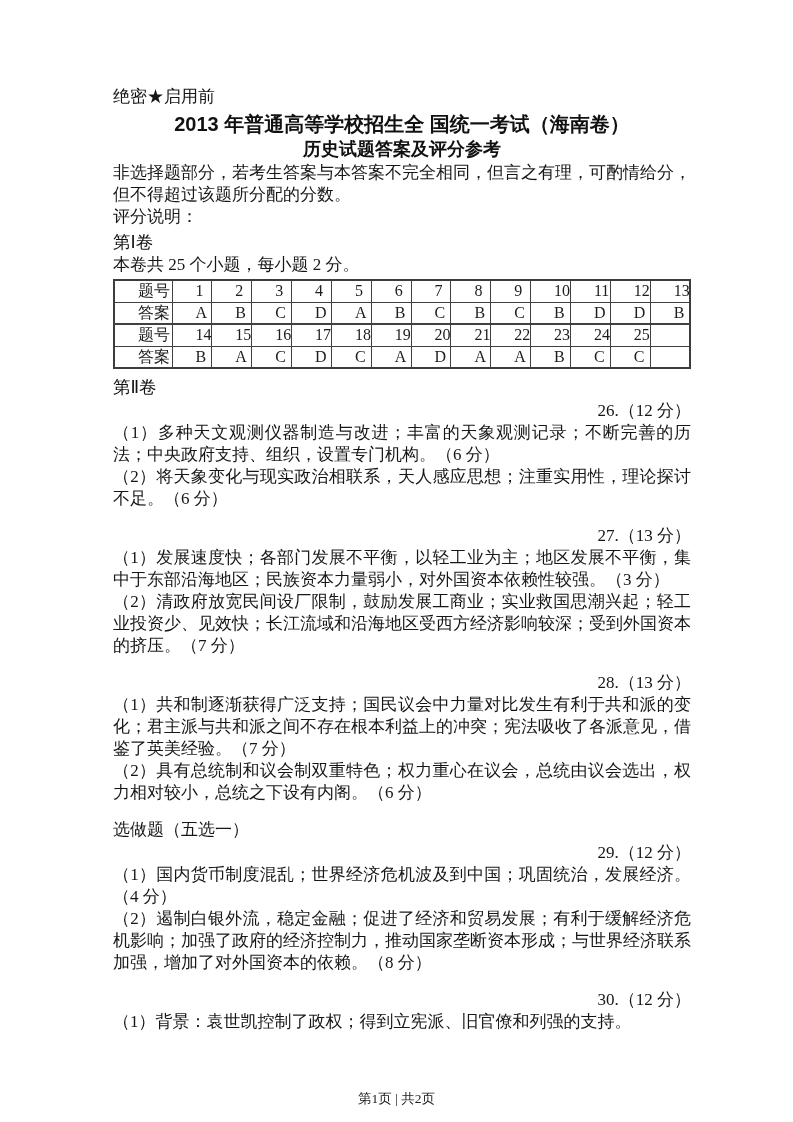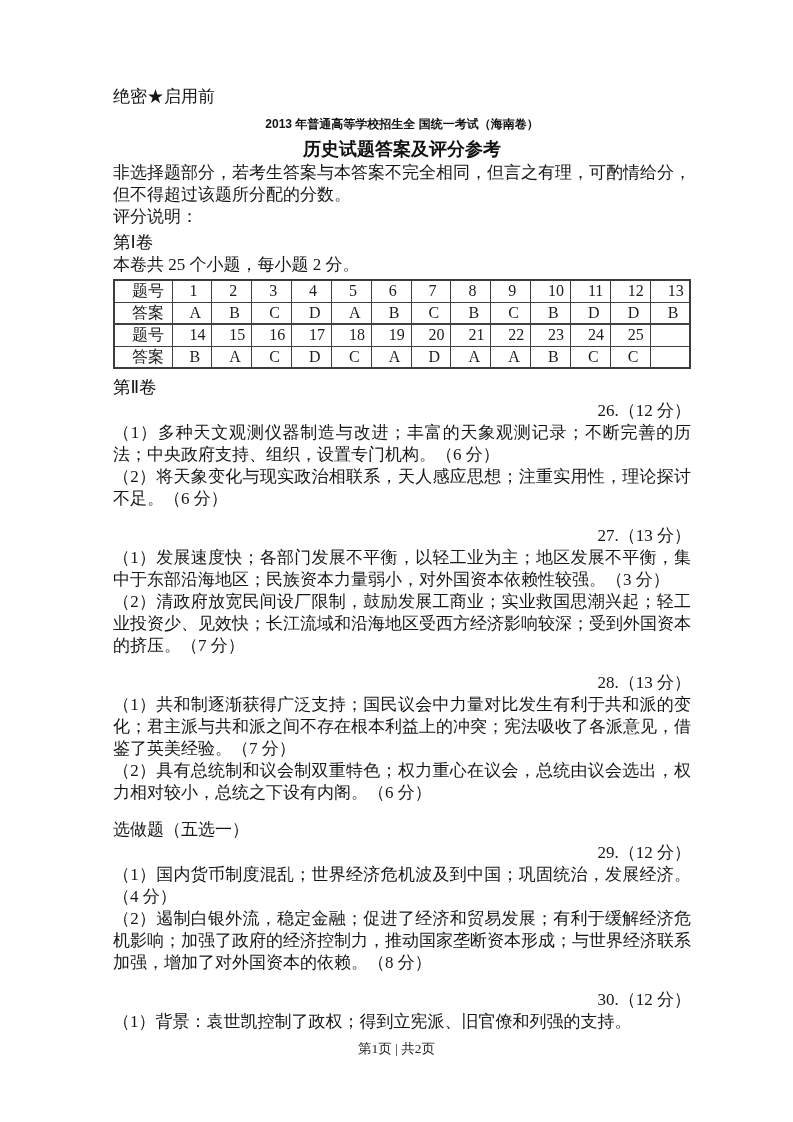--- a/index.html
+++ b/index.html
@@ -22,21 +22,21 @@
     width: 578px;
     font-size: 17px;
     line-height: 22px;
   }
   p { margin: 0; text-align: justify; }
   .classification { text-align: left; }
   .doc-title {
     margin: 3px 0 0 0;
     font-family: "Liberation Sans", "DejaVu Sans", sans-serif;
     font-weight: 700;
-    font-size: 12px;
+    font-size: 20px;
     line-height: 26px;
     text-align: center;
     color: #111;
   }
   .doc-subtitle {
     margin: 0;
     font-family: "Liberation Sans", "DejaVu Sans", sans-serif;
     font-weight: 700;
     font-size: 18px;
     line-height: 25px;
@@ -58,35 +58,35 @@
     width: 578px;
     margin-top: 3px;
     border: 2px solid #3c3c3c;
   }
   .answer-table col.c-label { width: 58px; }
   .answer-table td {
     border: 1px solid #404040;
     height: 22px;
     font-size: 16px;
     line-height: 20px;
-    padding: 0 2px 0 17px;
+    padding: 0 2px 0 23px;
     text-align: left;
     vertical-align: middle;
     white-space: nowrap;
     overflow: hidden;
     color: #1c1c1c;
   }
   .answer-table tr.group-divider td { border-top-width: 2px; }
   .question { margin-top: 15px; }
   .question.first { margin-top: 1px; }
   .optional-label { margin-top: 15px; }
   .qnum { text-align: right; }
   .footer {
     position: absolute;
-    left: 0; right: 0; top: 1040px;
+    left: 0; right: 0; top: 1090px;
     text-align: center;
     font-size: 13.5px;
     line-height: 18px;
     color: #222;
   }
 </style>
 </head>
 <body>
 
 <div class="page">

